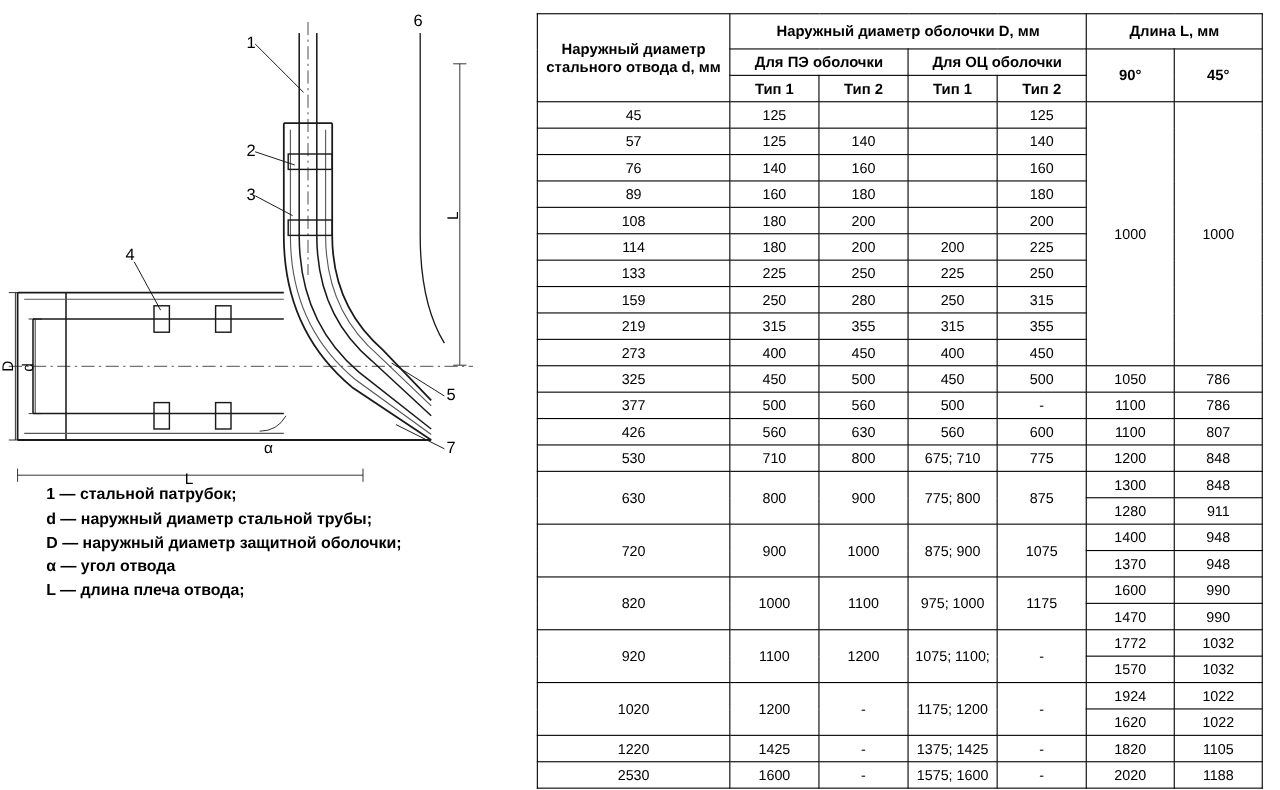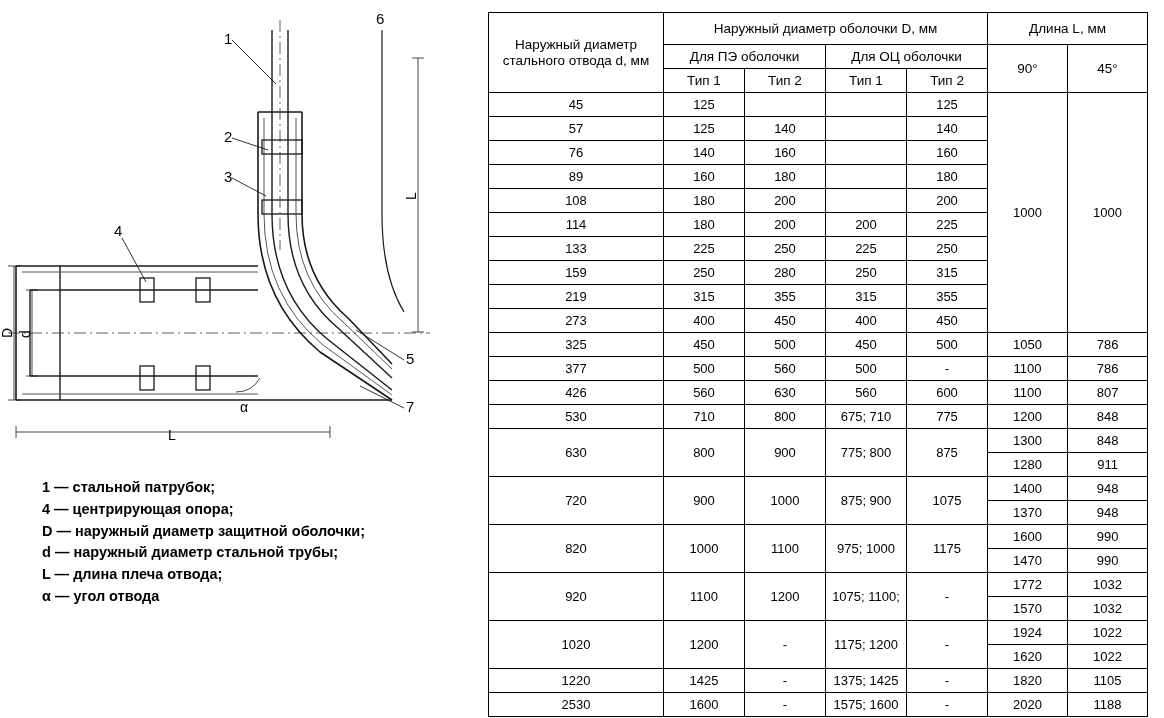--- a/index.html
+++ b/index.html
@@ -19,21 +19,21 @@
   #drawing {
     position: absolute;
     left: 0; top: 0;
     width: 480px; height: 718px;
   }
   #drawing svg { display: block; }
 
   
   #legend {
     position: absolute;
-    left: 42px; top: 477px;
+    left: 42px; top: 440px;
     width: 430px;
     font-size: 14.5px;
     line-height: 21.8px;
     font-weight: bold;
   }
   #legend .legend-row { white-space: nowrap; }
 
   
   #table-wrap {
     position: absolute;
@@ -48,21 +48,21 @@
   }
   table.spec th, table.spec td {
     border: 1px solid #000000;
     text-align: center;
     vertical-align: middle;
     padding: 1px 2px;
     height: 24px;
     font-weight: normal;
   }
   table.spec th {
-    font-weight: normal;
+    font-weight: bold;
     font-size: 13.5px;
     line-height: 16px;
   }
   table.spec th.tall { height: 32px; }
   table.spec td.twoline { line-height: 15px; }
   col.c0 { width: 175px; }
   col.c1, col.c2, col.c3, col.c4 { width: 81px; }
   col.c5, col.c6 { width: 80px; }
 </style>
 </head>
@@ -166,25 +166,24 @@
       <text x="12" y="338" font-family="Liberation Sans, sans-serif" font-size="14" fill="#000" transform="rotate(-90 12 338)">D</text>
       <text x="30" y="338" font-family="Liberation Sans, sans-serif" font-size="14" fill="#000" transform="rotate(-90 30 338)">d</text>
       <text x="168" y="440" font-family="Liberation Sans, sans-serif" font-size="14" fill="#000">L</text>
       <text x="416" y="200" font-family="Liberation Sans, sans-serif" font-size="14" fill="#000" transform="rotate(-90 416 200)">L</text>
       <text x="240" y="412" font-family="Liberation Sans, sans-serif" font-size="14" fill="#000">α</text>
     </svg>
   </div>
 
   <div id="legend">
     <div class="legend-row">1 — стальной патрубок;</div>
-    <div class="legend-row">4 — центрирующая опора;</div>
+    <div class="legend-row">d — наружный диаметр стальной трубы;</div>
     <div class="legend-row">D — наружный диаметр защитной оболочки;</div>
-    <div class="legend-row">d — наружный диаметр стальной трубы;</div>
+    <div class="legend-row">α — угол отвода</div>
     <div class="legend-row">L — длина плеча отвода;</div>
-    <div class="legend-row">α — угол отвода</div>
   </div>
 
   <div id="table-wrap">
     <table class="spec">
       <colgroup>
         <col class="c0">
           <col class="c1">
           <col class="c2">
           <col class="c3">
           <col class="c4">

